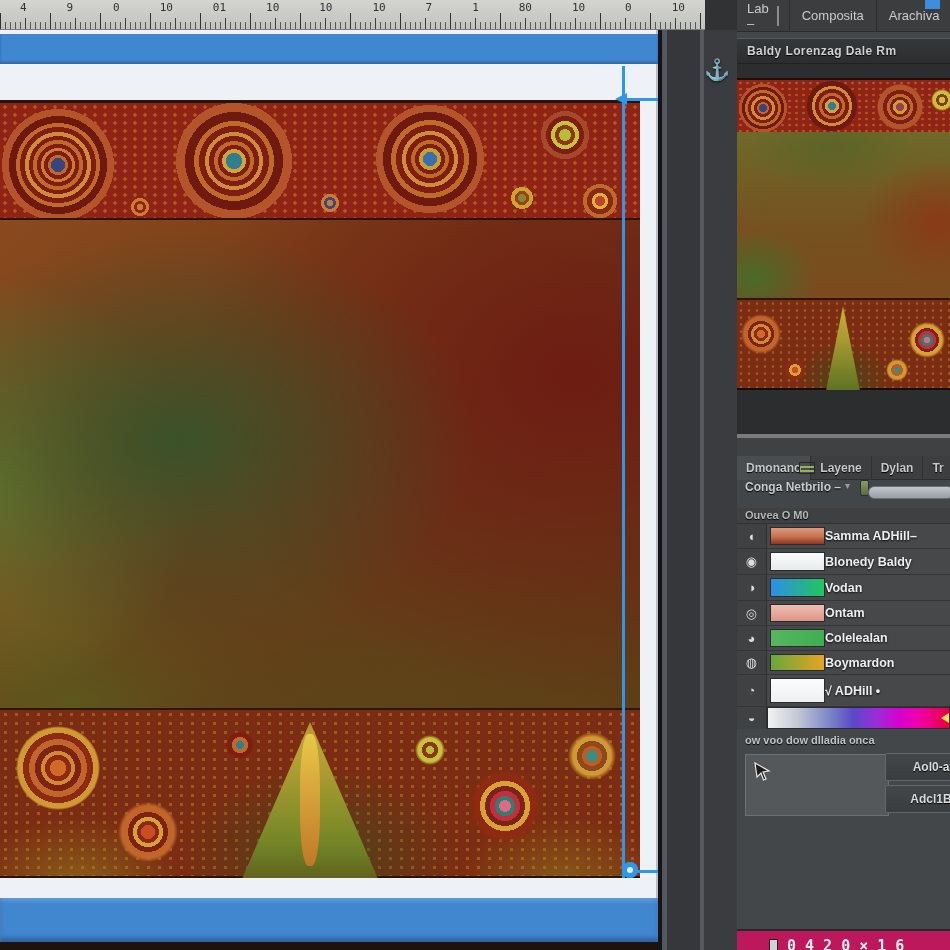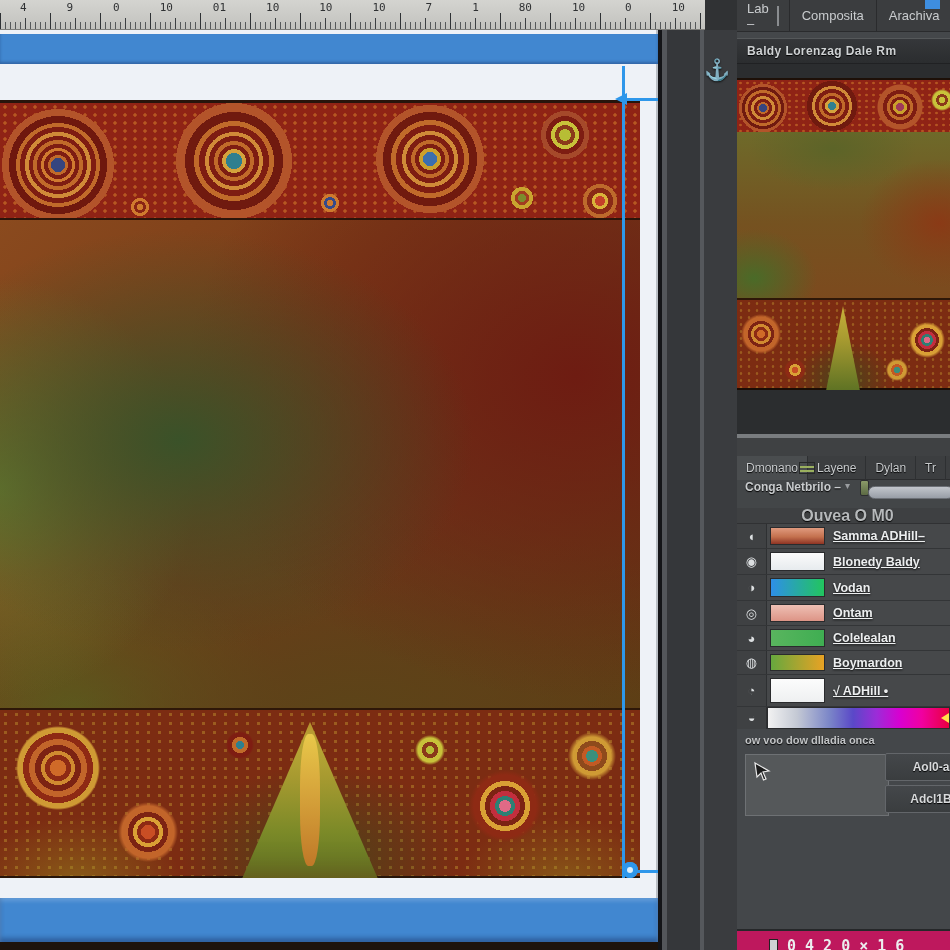--- a/index.html
+++ b/index.html
@@ -159,51 +159,51 @@
   #np-pyramid { position:absolute; left:76px; top:6px; width:60px; height:84px;
     clip-path:polygon(50% 0%, 78% 100%, 22% 100%);
     background:linear-gradient(180deg,#c8b13a,#a79a30 40%,#5f7324); }
   #rp-divider { position:absolute; left:0; top:434px; width:213px; height:4px; background:#797c7f; }
   #rp-gap { position:absolute; left:0; top:438px; width:213px; height:18px; background:#3f4143; }
 
   
   #rp-tabs2 { position:absolute; left:0; top:456px; width:213px; height:24px;
     background:#3c3e40; border-bottom:1px solid #2c2d2f; display:flex; }
   .rp-tab2 { height:24px; line-height:24px; padding:0 9px; color:#c6c9cb; font-size:12px;
-    font-weight:normal; border-right:1px solid #2e3032; text-shadow:0 1px 1px #000;
+    font-weight:bold; border-right:1px solid #2e3032; text-shadow:0 1px 1px #000;
     white-space:nowrap; }
   .rp-tab2.active { background:#4a4d4f; }
   #equals-icon { position:absolute; left:62px; top:462px; width:16px; height:12px;
     background:linear-gradient(180deg,#4a5240,#3c4436); border:1px solid #262828;
     background-image:linear-gradient(180deg,transparent 3px,#9ab05e 3px 5px,transparent 5px 7px,#9ab05e 7px 9px,transparent 9px); }
 
   
   #rp-blend { position:absolute; left:0; top:480px; width:213px; height:28px;
     background:#434648; display:flex; color:#c9ccce; font-size:12px; }
   #rp-blend-label { padding-left:8px; font-weight:bold; text-shadow:0 1px 1px #000; white-space:nowrap; }
   #rp-blend-chevron { padding:0 4px; font-size:10px; color:#9a9da0; }
   #rp-toggle { width:9px; height:16px; margin-left:6px; border-radius:2px;
     background:linear-gradient(180deg,#8a9a68,#5c6a44); border:1px solid #2c2d2f; }
   #rp-slider { position:absolute; left:131px; top:6px; width:86px; height:13px;
     border-radius:7px; background:linear-gradient(180deg,#c2c6cc,#989ea6);
     border:1px solid #6c7076; }
 
   #rp-sectionlabel { position:absolute; left:0; top:508px; width:213px; height:16px;
-    background:#3e4042; border-bottom:1px solid #303133; color:#b6b9bb; font-size:16px;
-    font-weight:bold; line-height:15px; padding-left:8px; text-shadow:0 1px 1px #000;text-align:center; }
+    background:#3e4042; border-bottom:1px solid #303133; color:#b6b9bb; font-size:11px;
+    font-weight:bold; line-height:15px; padding-left:8px; text-shadow:0 1px 1px #000; }
 
   
   #rp-layers { position:absolute; left:0; top:524px; width:213px; }
   .layer-row { display:flex; align-items:center; background:#46484a;
     border-bottom:1px solid #333537; }
   .layer-eye { width:30px; align-self:stretch; background:#3f4143; border-right:1px solid #2e3032;
     color:#dcdfe1; font-size:13px; display:flex; align-items:center; justify-content:center; }
   .layer-thumb { width:55px; height:78%; margin-left:3px; border:1px solid #2a2b2d; }
-  .layer-label { margin-left:8px; color:#eceeef; font-size:12.5px; font-weight:bold;
-    text-shadow:0 1px 2px rgba(0,0,0,.85); white-space:nowrap;text-decoration:underline; }
+  .layer-label { margin-left:0; color:#eceeef; font-size:12.5px; font-weight:bold;
+    text-shadow:0 1px 2px rgba(0,0,0,.85); white-space:nowrap; }
 
   
   #rp-spectrum { position:absolute; left:0; top:707px; width:213px; height:22px; display:flex; }
   #spectrum-eye { width:30px; background:#3f4143; border-right:1px solid #2e3032;
     color:#dcdfe1; font-size:12px; display:flex; align-items:center; justify-content:center; }
   #spectrum-bar { position:relative; flex:1; border:1px solid #2a2b2d;
     background:linear-gradient(90deg,#f2f2f2 0%,#c4c9d4 16%,#7b86c8 34%,#5a48c8 47%,#9c2cd8 60%,#d800d0 73%,#f000a0 85%,#e80040 100%); }
   #spectrum-marker { position:absolute; right:0; top:5px; width:0; height:0;
     border-top:5px solid transparent; border-bottom:5px solid transparent;
     border-right:8px solid #ffe14a; }

